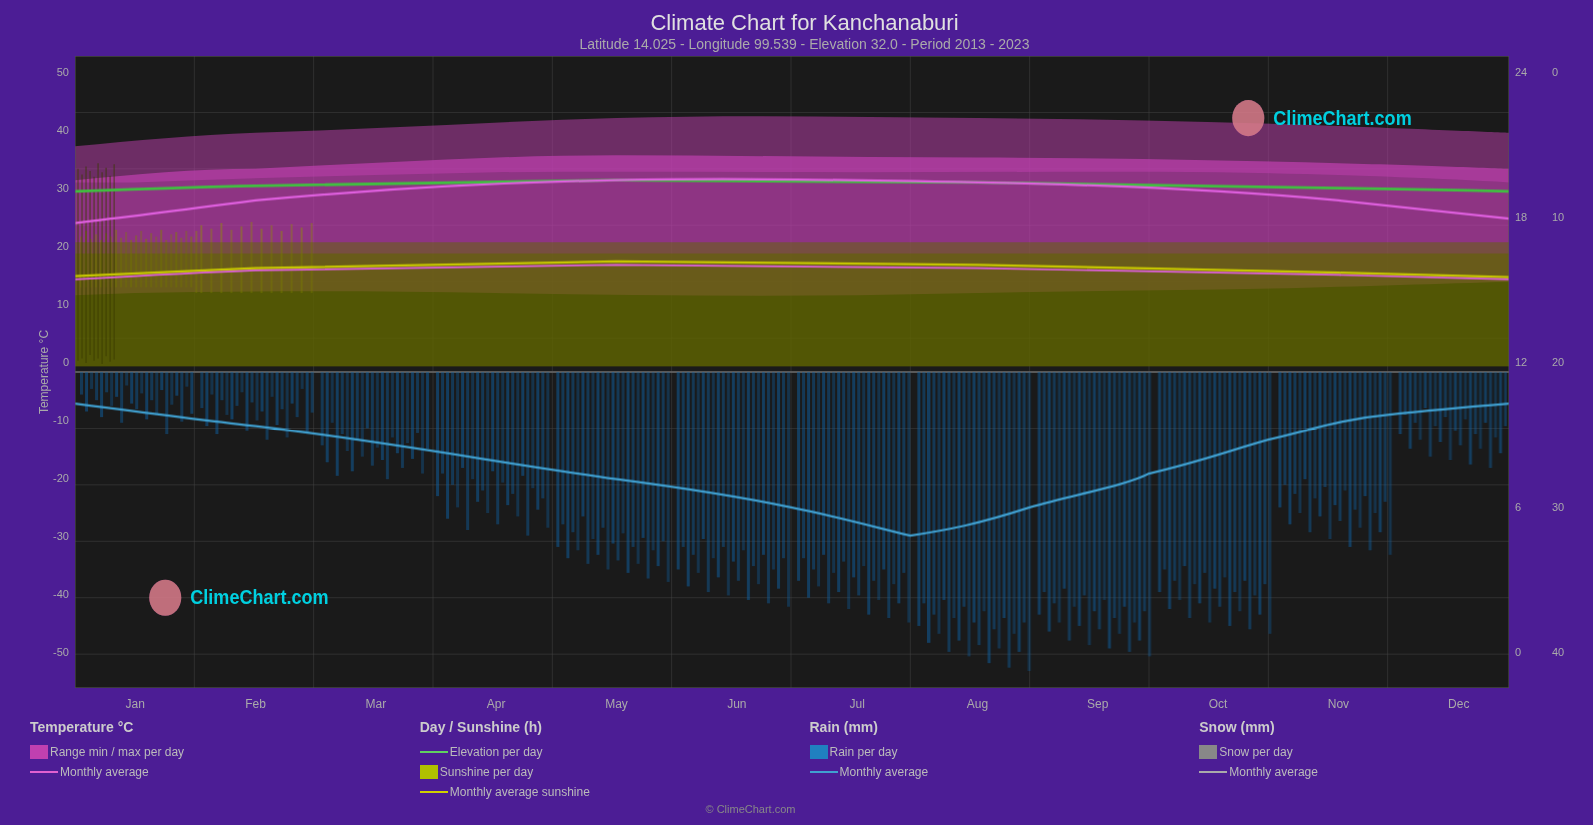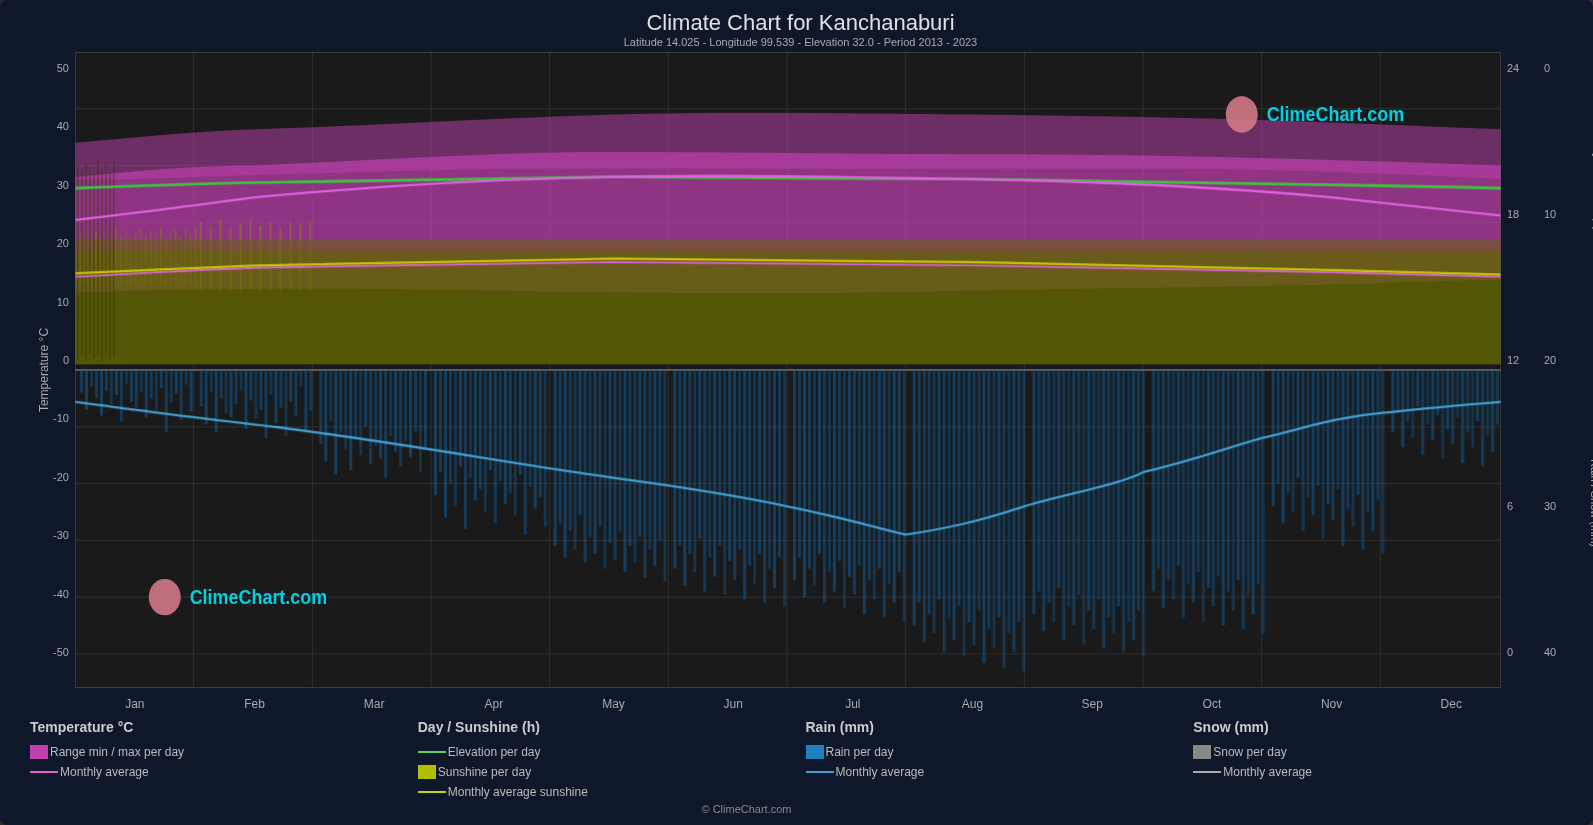--- a/index.html
+++ b/index.html
@@ -7,37 +7,36 @@
       background: #2d2d2d;
       color: #ccc;
       font-family: Arial, sans-serif;
       width: 1593px;
       height: 825px;
       overflow: hidden;
     }
     .page-wrapper {
       width: 1593px;
       height: 825px;
-      background: #0f172a;
+      background: #4c1d95;
       display: flex;
       flex-direction: column;
-      padding: 10px 12px 10px 20px;
-      border-radius: 7px;
+      padding: 10px 4px 10px 20px;
     }
     .title-section {
       text-align: center;
       margin-bottom: 4px;
     }
     .main-title {
       font-size: 22px;
       color: #e0e0e0;
       font-weight: normal;
     }
     .subtitle {
-      font-size: 11px;
+      font-size: 14px;
       color: #aaa;
     }
     .chart-container {
       display: flex;
       flex: 1;
       position: relative;
       margin-bottom: 5px;
     }
     .y-axis-left {
       width: 55px;

